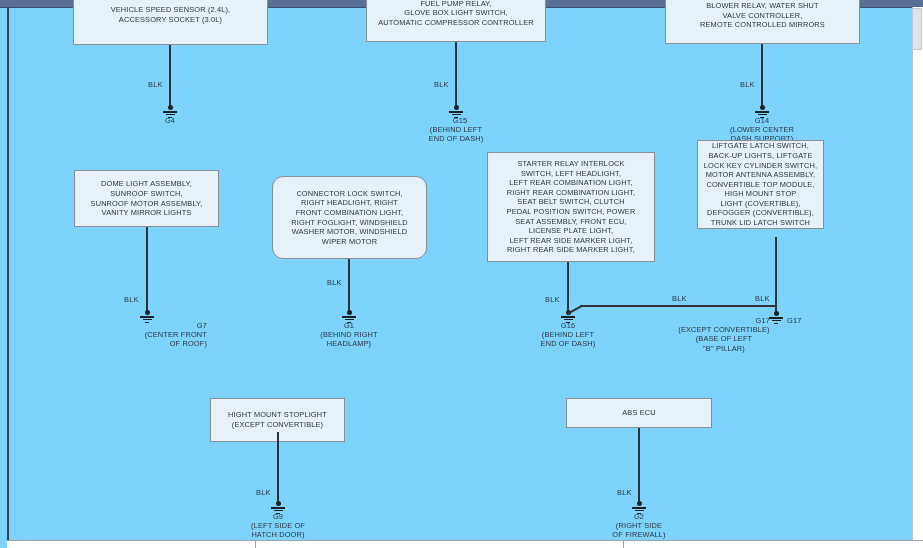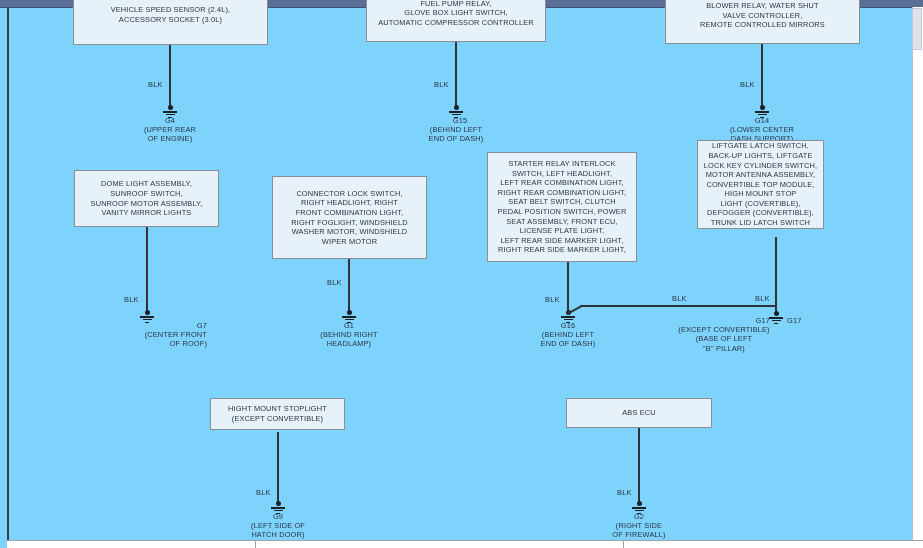--- a/index.html
+++ b/index.html
@@ -125,22 +125,20 @@
 ACCESSORY SOCKET (3.0L)</div>
     <div class="wire-v" style="left:169px;top:45px;height:63px;"></div>
     <div class="wlabel" style="left:148px;top:80px;">BLK</div>
     <div class="gnd" style="left:162px;top:105px;">
       <div class="dot"></div>
         <div class="b1"></div>
         <div class="b2"></div>
         <div class="b3"></div>
     </div>
     <div class="gcap" style="left:110px;top:116px;width:120px;">G4</div>
-    <div class="gcap" style="left:110px;top:125px;width:120px;">(UPPER REAR
-OF ENGINE)</div>
 
     <div class="node" style="left:366px;top:-16px;width:180px;height:58px;">FUEL PUMP RELAY,
 GLOVE BOX LIGHT SWITCH,
 AUTOMATIC COMPRESSOR CONTROLLER</div>
     <div class="wire-v" style="left:455px;top:42px;height:66px;"></div>
     <div class="wlabel" style="left:434px;top:80px;">BLK</div>
     <div class="gnd" style="left:448px;top:105px;">
       <div class="dot"></div>
         <div class="b1"></div>
         <div class="b2"></div>
@@ -175,39 +173,39 @@
     <div class="gnd" style="left:139px;top:310px;">
       <div class="dot"></div>
         <div class="b1"></div>
         <div class="b2"></div>
         <div class="b3"></div>
     </div>
     <div class="gcap" style="left:87px;top:321px;width:120px;text-align:right;">G7</div>
     <div class="gcap" style="left:87px;top:330px;width:120px;text-align:right;">(CENTER FRONT
 OF ROOF)</div>
 
-    <div class="node" style="left:272px;top:176px;width:155px;height:83px;">CONNECTOR LOCK SWITCH,
+    <div class="node" style="left:272px;top:176px;width:155px;height:83px;border-radius:11px;">CONNECTOR LOCK SWITCH,
 RIGHT HEADLIGHT, RIGHT
 FRONT COMBINATION LIGHT,
 RIGHT FOGLIGHT, WINDSHIELD
 WASHER MOTOR, WINDSHIELD
 WIPER MOTOR</div>
     <div class="wire-v" style="left:348px;top:259px;height:54px;"></div>
     <div class="wlabel" style="left:327px;top:278px;">BLK</div>
     <div class="gnd" style="left:341px;top:310px;">
       <div class="dot"></div>
         <div class="b1"></div>
         <div class="b2"></div>
         <div class="b3"></div>
     </div>
     <div class="gcap" style="left:289px;top:321px;width:120px;">G1</div>
     <div class="gcap" style="left:289px;top:330px;width:120px;">(BEHIND RIGHT
 HEADLAMP)</div>
 
-    <div class="node" style="left:487px;top:152px;width:150px;height:110px;">STARTER RELAY INTERLOCK
+    <div class="node" style="left:487px;top:152px;width:168px;height:110px;">STARTER RELAY INTERLOCK
 SWITCH, LEFT HEADLIGHT,
 LEFT REAR COMBINATION LIGHT,
 RIGHT REAR COMBINATION LIGHT,
 SEAT BELT SWITCH, CLUTCH
 PEDAL POSITION SWITCH, POWER
 SEAT ASSEMBLY, FRONT ECU,
 LICENSE PLATE LIGHT,
 LEFT REAR SIDE MARKER LIGHT,
 RIGHT REAR SIDE MARKER LIGHT,</div>
     <div class="wire-v" style="left:567px;top:262px;height:51px;"></div>
@@ -245,21 +243,21 @@
         <div class="b3"></div>
     </div>
 
     <div class="gcap left" style="left:660px;top:316px;width:110px;">G17</div>
     <div class="gcap" style="left:668px;top:325px;width:112px;">(EXCEPT CONVERTIBLE)
 (BASE OF LEFT
 "B" PILLAR)</div>
 
     <div class="gcap right" style="left:787px;top:316px;width:110px;">G17</div>
 
-    <div class="node" style="left:210px;top:398px;width:135px;height:32px;">HIGHT MOUNT STOPLIGHT
+    <div class="node" style="left:210px;top:398px;width:135px;height:44px;">HIGHT MOUNT STOPLIGHT
 (EXCEPT CONVERTIBLE)</div>
     <div class="wire-v" style="left:277px;top:432px;height:72px;"></div>
     <div class="wlabel" style="left:256px;top:488px;">BLK</div>
     <div class="gnd" style="left:270px;top:501px;">
       <div class="dot"></div>
         <div class="b1"></div>
         <div class="b2"></div>
         <div class="b3"></div>
     </div>
     <div class="gcap" style="left:218px;top:512px;width:120px;">G9</div>

